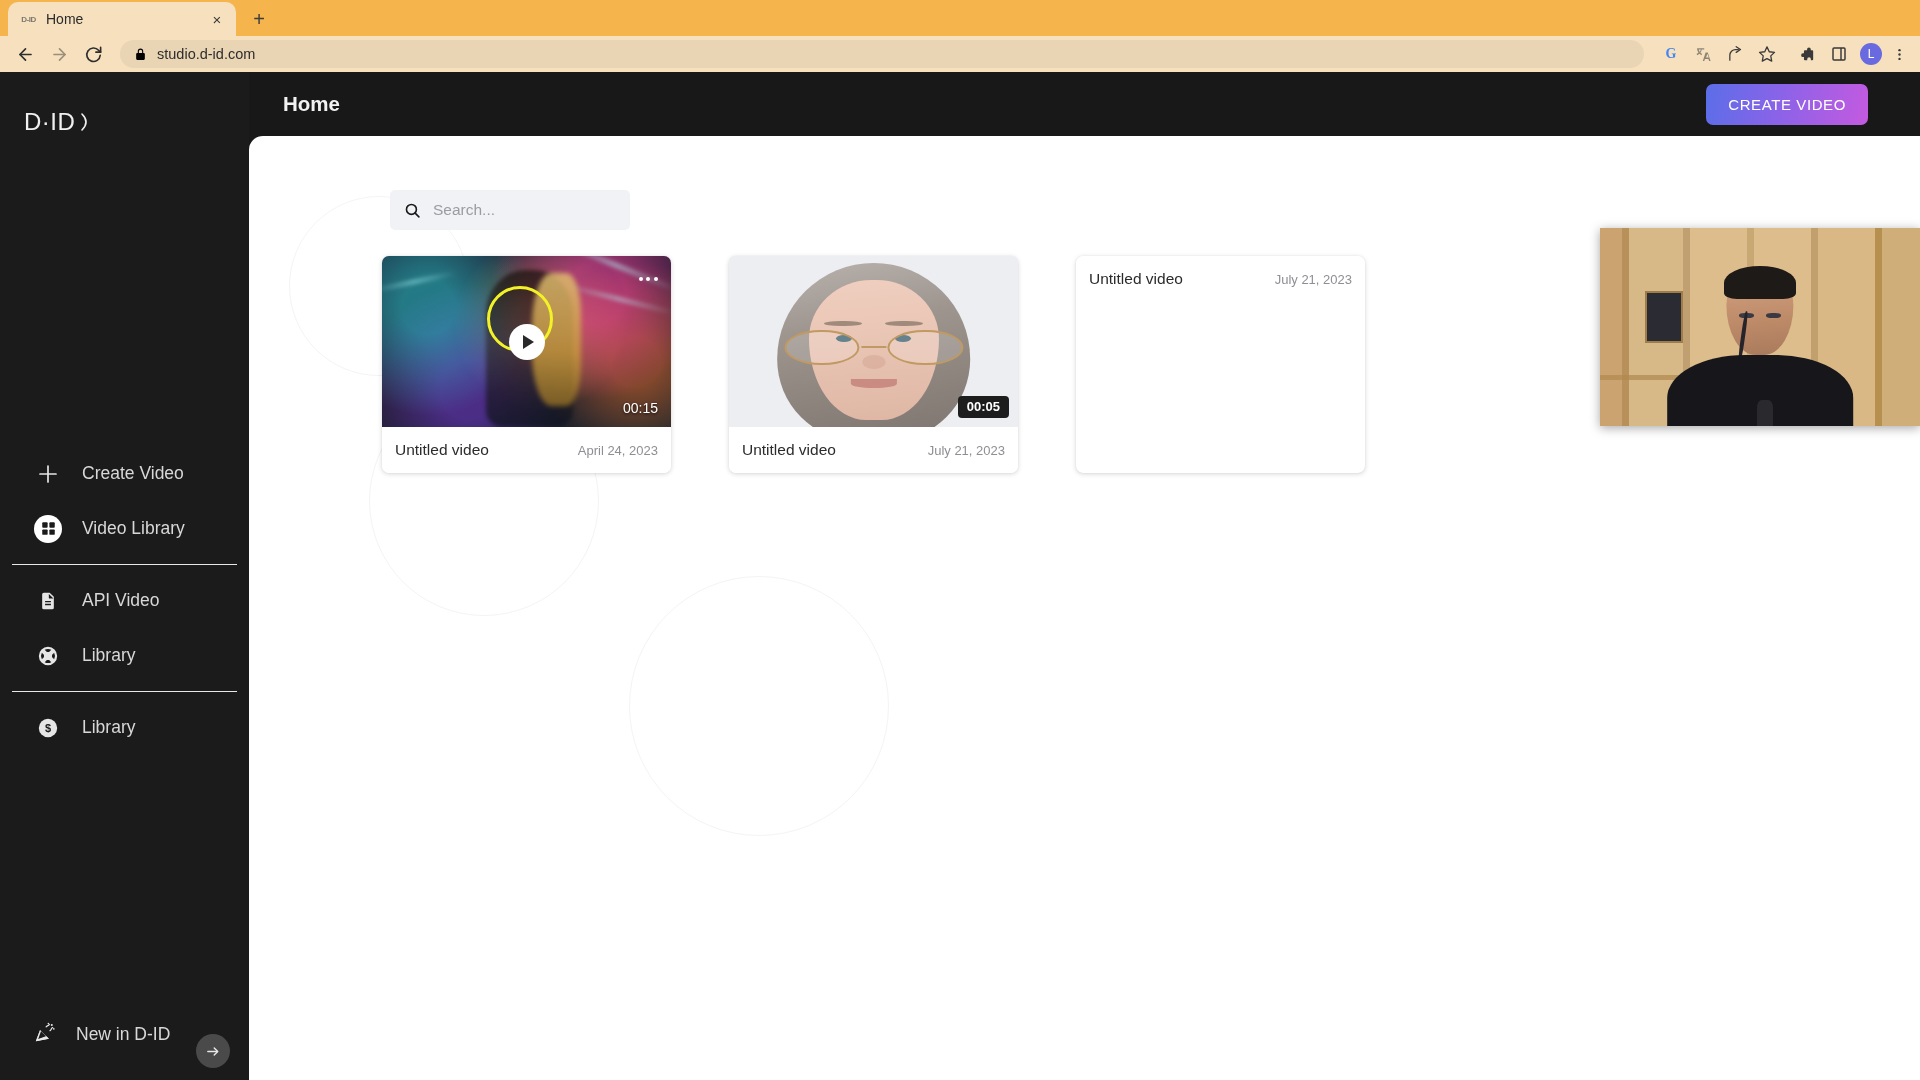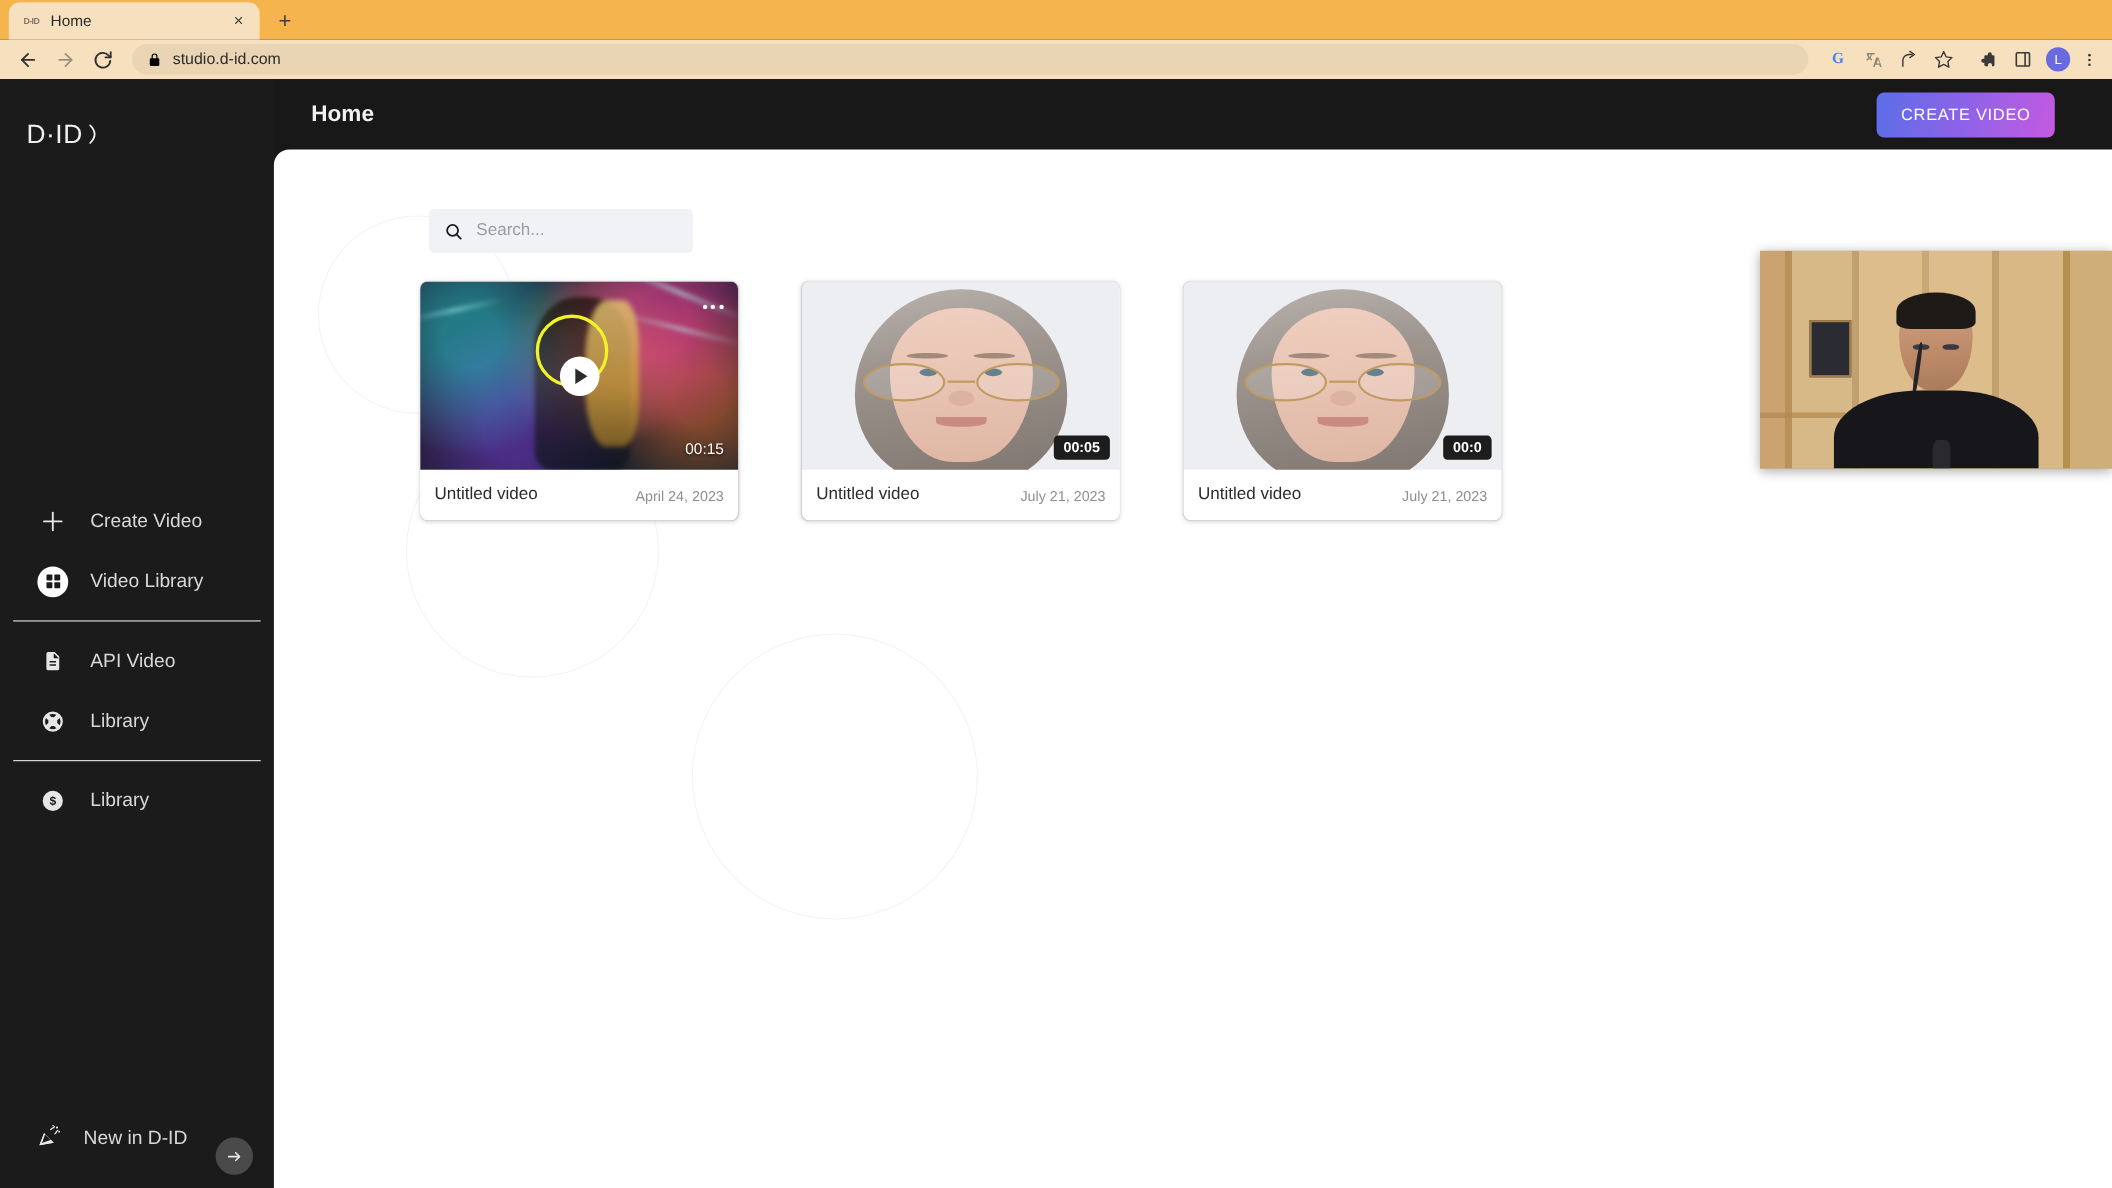--- a/index.html
+++ b/index.html
@@ -746,36 +746,20 @@
               <div class="pt-mouth"></div>
               <div class="dur-badge">00:05</div>
             </div>
             <div class="card-meta">
               <span class="card-name">Untitled video</span>
               <span class="card-date">July 21, 2023</span>
             </div>
           </div>
 
           <div class="card">
-            <div class="thumb thumb-portrait">
-              <div class="pt-hair"></div>
-              <div class="pt-face"></div>
-              <div class="pt-brow l"></div>
-              <div class="pt-brow r"></div>
-              <div class="pt-eye l"></div>
-              <div class="pt-eye r"></div>
-              <div class="pt-glasses">
-                <span class="pt-lens"></span>
-                <span class="pt-bridge"></span>
-                <span class="pt-lens"></span>
-              </div>
-              <div class="pt-nose"></div>
-              <div class="pt-mouth"></div>
-              <div class="dur-badge">00:0</div>
-            </div>
             <div class="card-meta">
               <span class="card-name">Untitled video</span>
               <span class="card-date">July 21, 2023</span>
             </div>
           </div>
 
         </div>
       </div>
     </section>
   </div>

